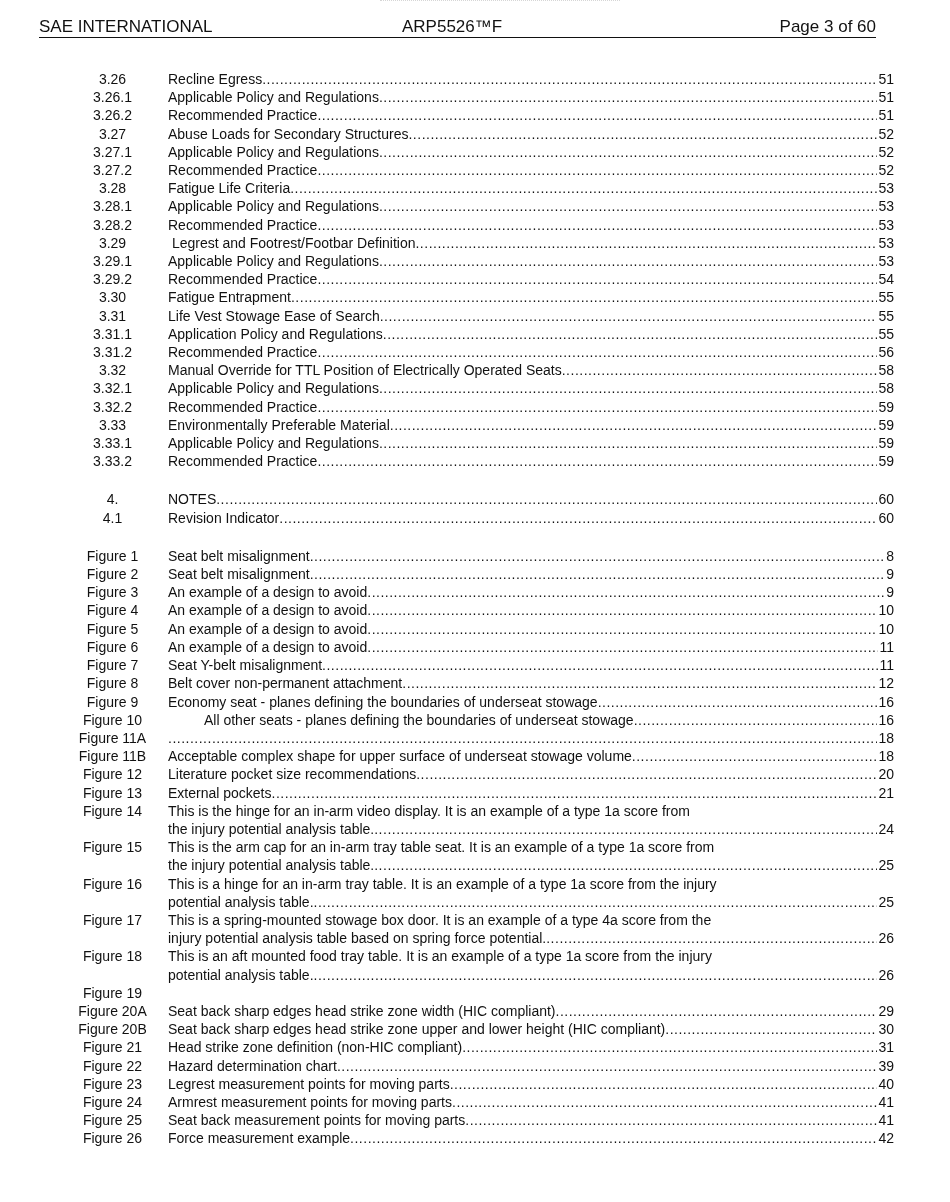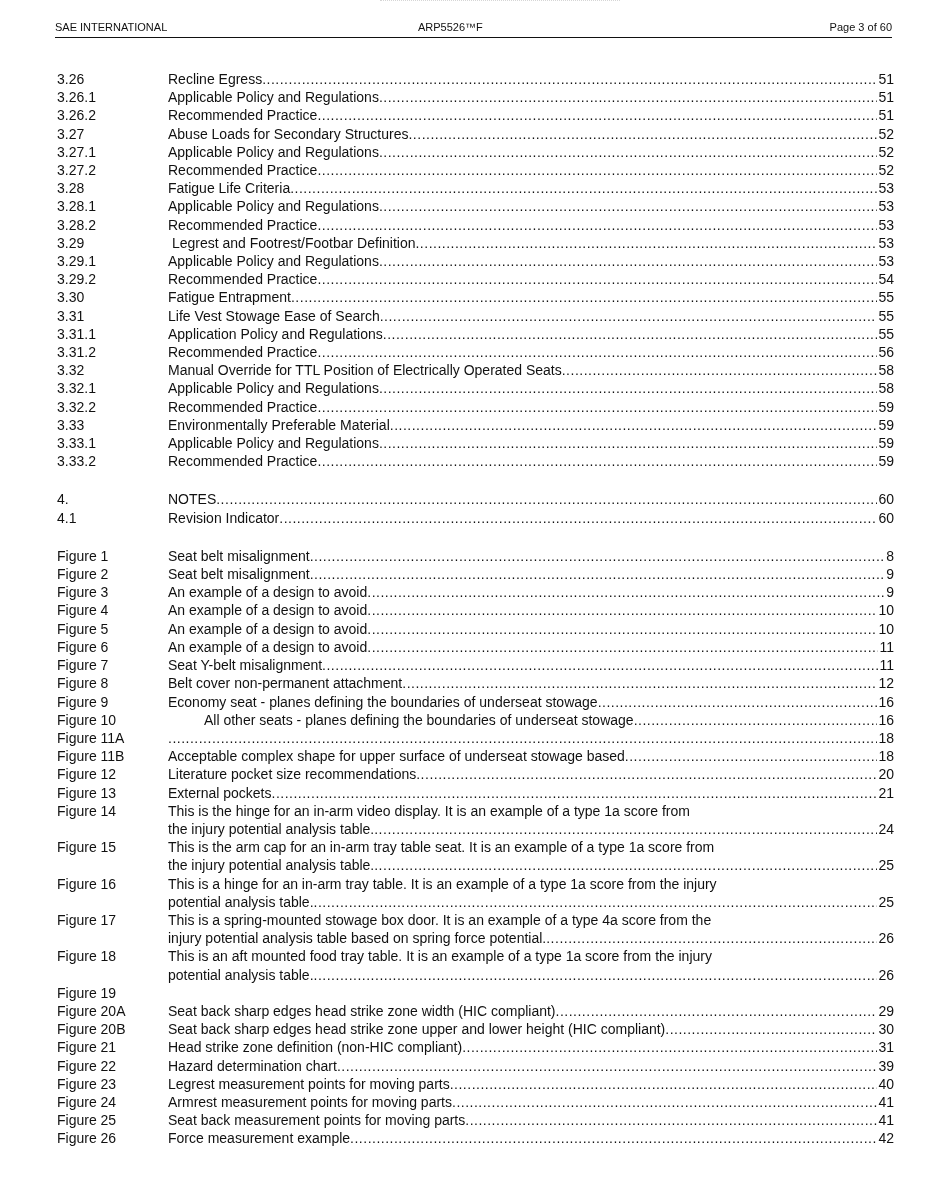--- a/index.html
+++ b/index.html
@@ -5,36 +5,36 @@
   html, body { margin: 0; padding: 0; background: #ffffff; }
   body {
     width: 950px; height: 1202px; position: relative; overflow: hidden;
     font-family: "Liberation Sans", sans-serif; color: #111111;
   }
   .faint-top {
     position: absolute; top: 0; left: 380px; width: 240px; height: 4px;
     border-top: 1px dotted #d6d6d6;
   }
   .header {
-    position: absolute; left: 55px; top: 17px; width: 837px; height: 20px;
+    position: absolute; left: 39px; top: 17px; width: 837px; height: 20px;
     border-bottom: 1.5px solid #111;
-    font-size: 11px; line-height: 20px;
+    font-size: 17px; line-height: 20px;
   }
   .header .left { position: absolute; left: 0; top: 0; }
   .header .center { position: absolute; left: 363px; top: 0; }
   .header .right { position: absolute; right: 0; top: 0; }
   .toc {
     position: absolute; left: 57px; top: 70px; width: 837px;
     font-size: 14px;
   }
   .row {
     position: relative; display: flex; align-items: flex-end;
     line-height: 18.2px;
   }
-  .row .num { width: 111px; flex: 0 0 111px; align-self: flex-start; }
+  .row .num { width: 111px; flex: 0 0 111px; align-self: flex-start; text-align: center; }
   .row .body { flex: 1; display: flex; flex-direction: column; min-width: 0; }
   .row .line1 { white-space: nowrap; }
   .row .last { display: flex; white-space: nowrap; overflow: hidden; }
   .row .last .title { flex: 0 0 auto; }
   .row .dots {
     flex: 1 1 auto; overflow: hidden; white-space: nowrap; color: #111;
     letter-spacing: 0.5px;
   }
   .row .dots::after {
     content: "........................................................................................................................................................................................................................................................";
@@ -407,21 +407,21 @@
           <div class="last">
             <span class="dots"></span>
             <span class="page">18</span>
           </div>
         </div>
       </div>
       <div class="row">
         <span class="num">Figure 11B</span>
         <div class="body">
           <div class="last">
-            <span class="title" style="white-space: pre;">Acceptable complex shape for upper surface of underseat stowage based</span>
+            <span class="title" style="white-space: pre;">Acceptable complex shape for upper surface of underseat stowage volume</span>
             <span class="dots"></span>
             <span class="page">18</span>
           </div>
         </div>
       </div>
       <div class="row">
         <span class="num">Figure 12</span>
         <div class="body">
           <div class="last">
             <span class="title" style="white-space: pre;">Literature pocket size recommendations</span>

